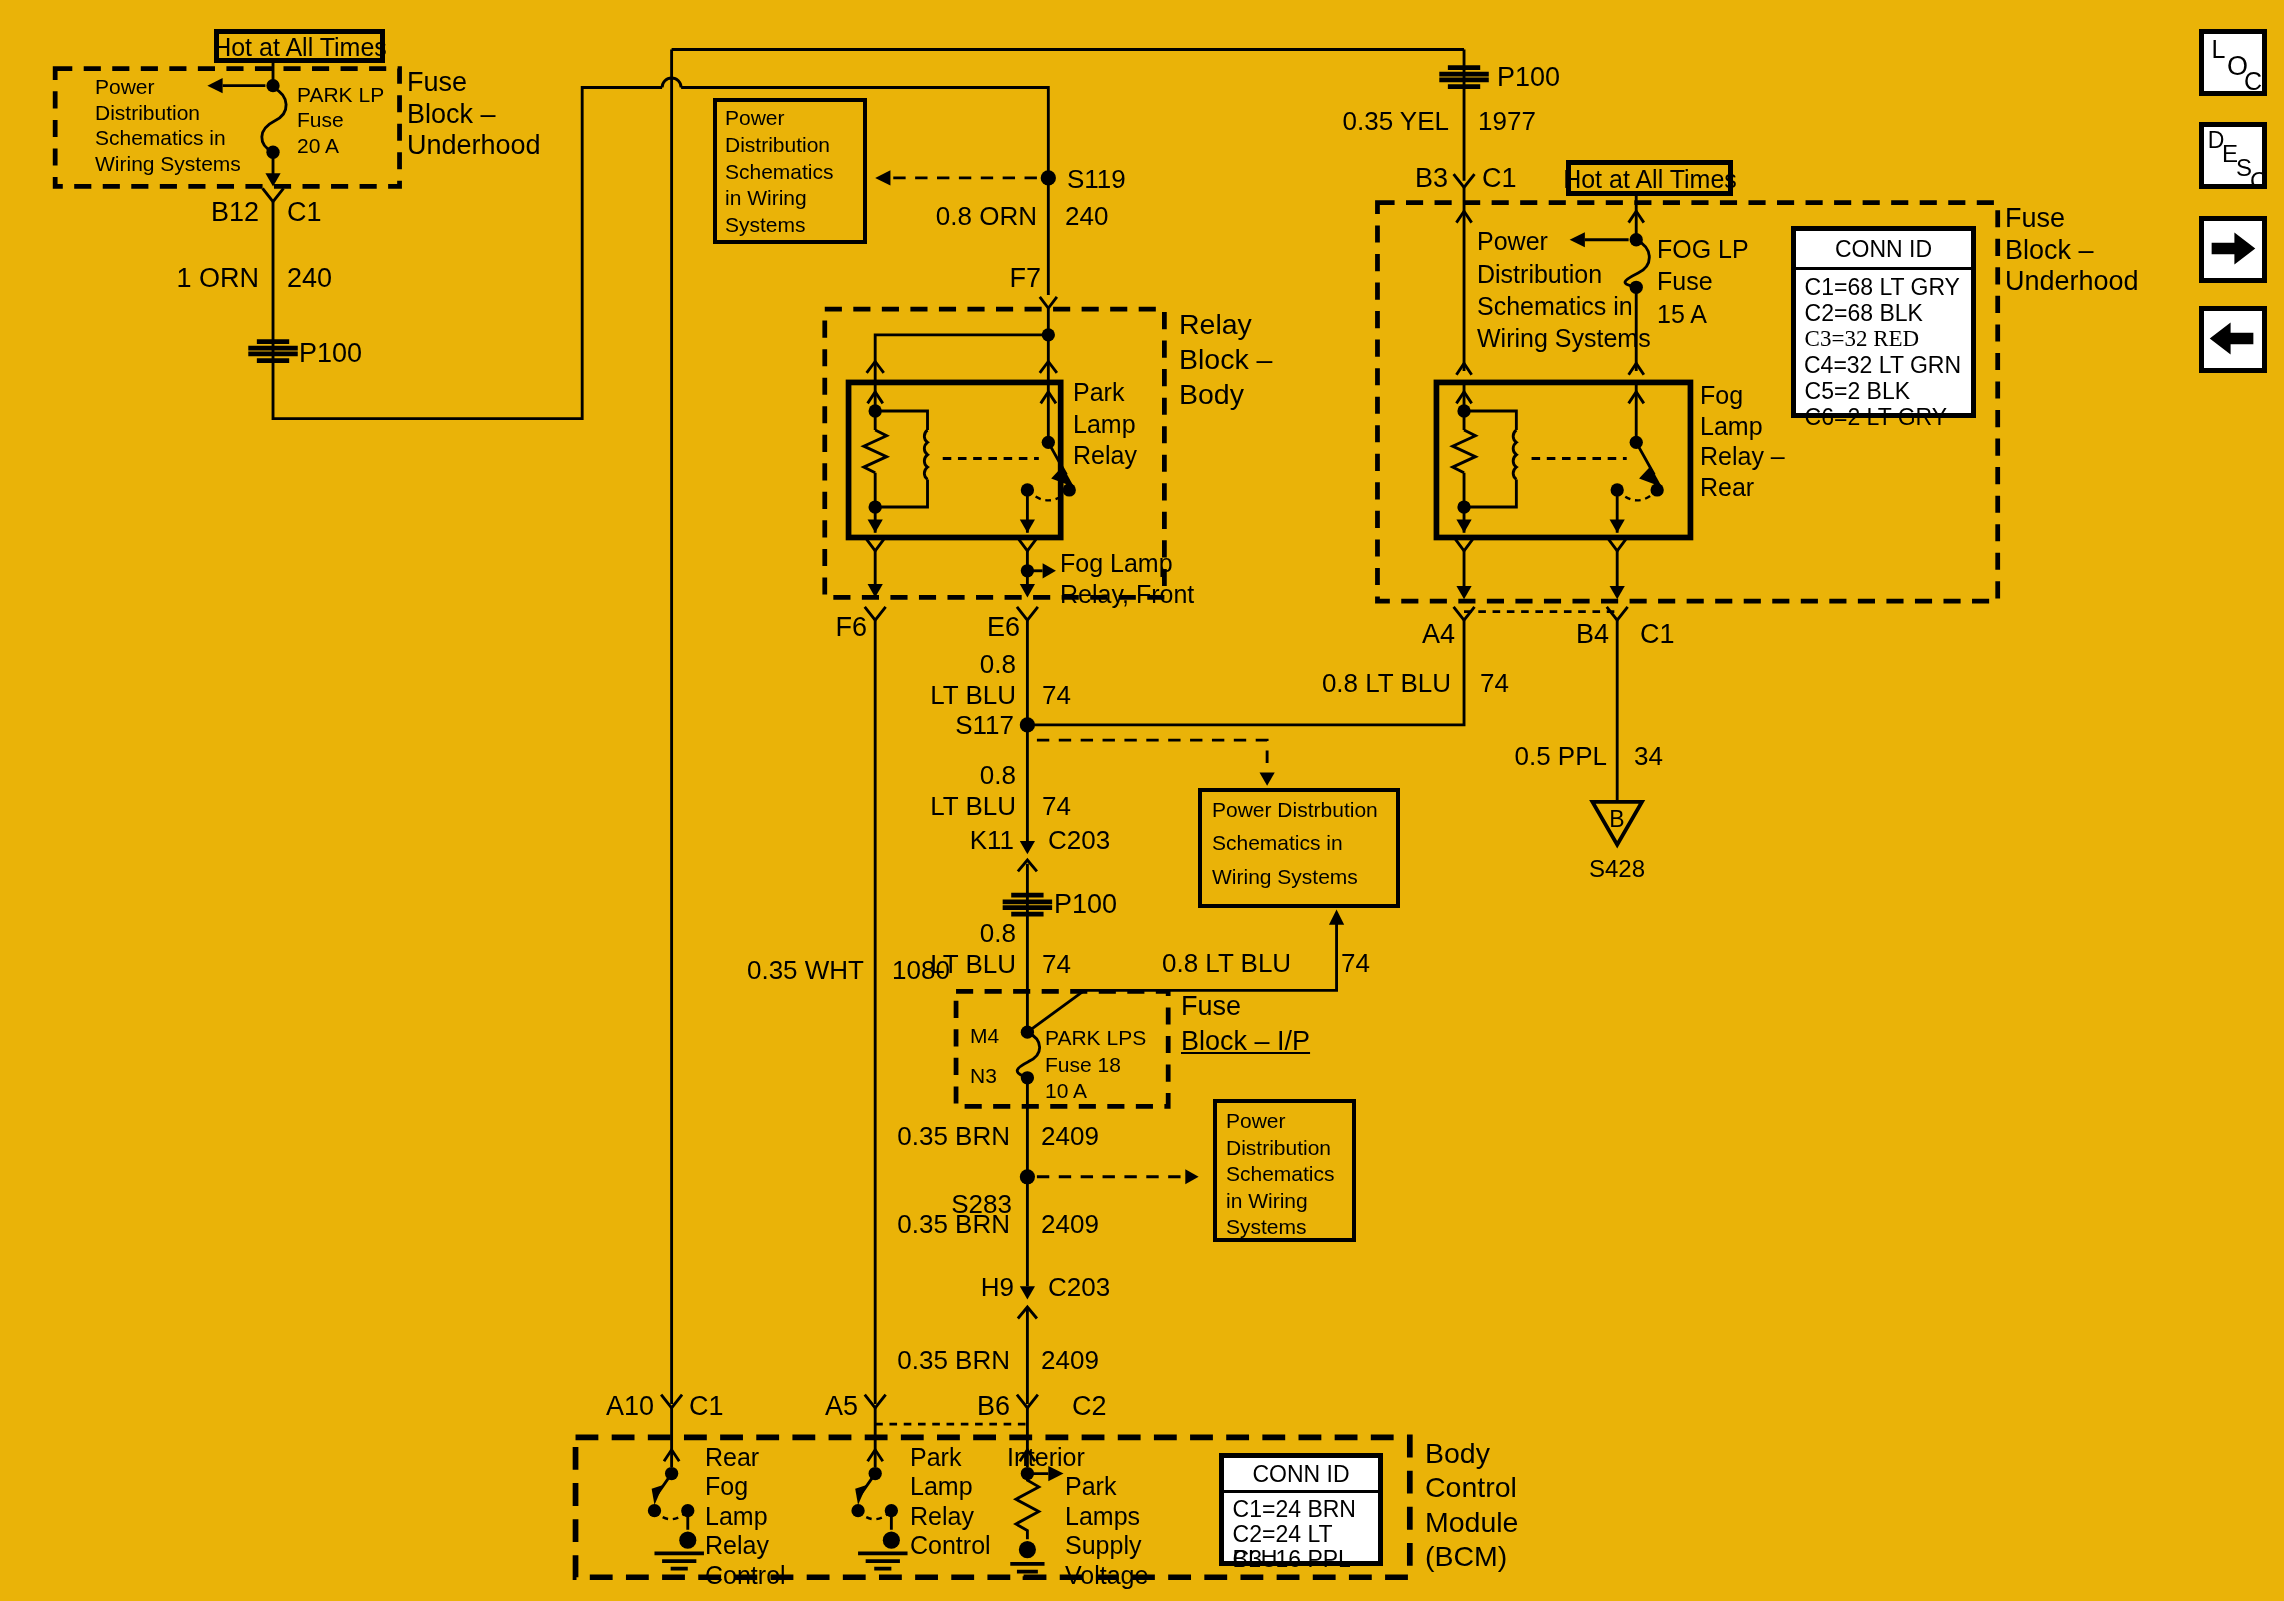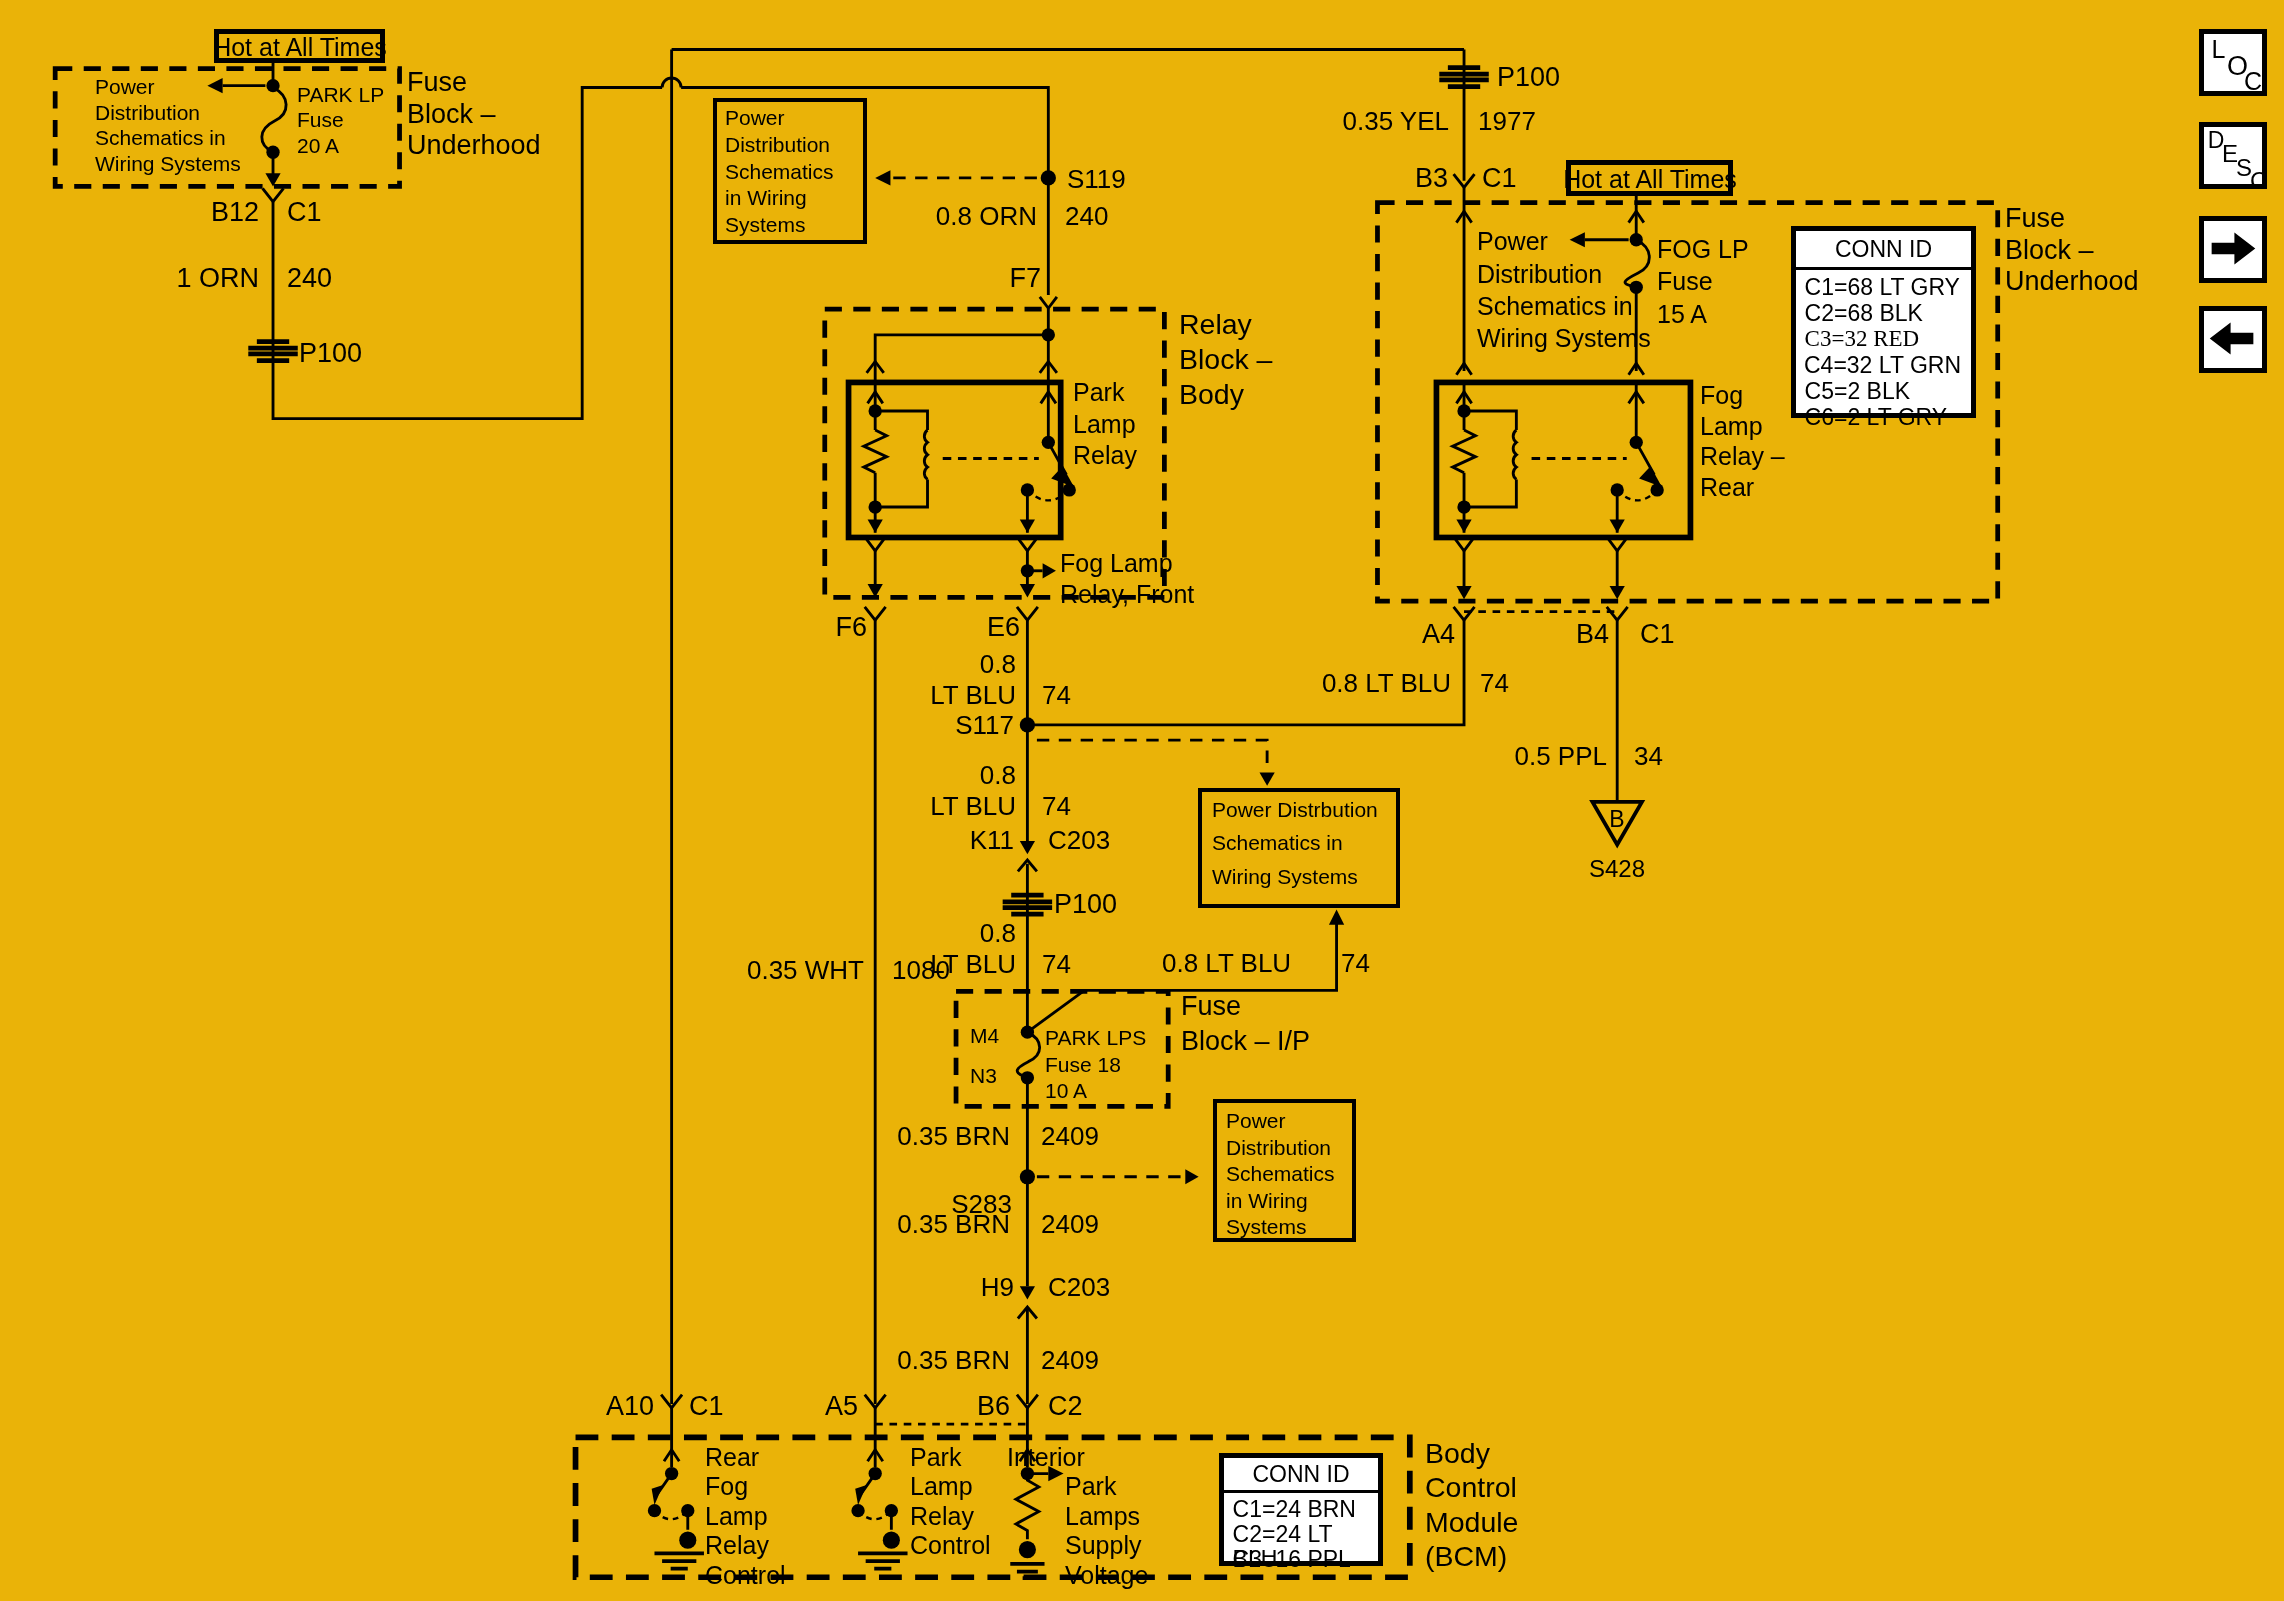--- a/index.html
+++ b/index.html
@@ -263,37 +263,37 @@
       <span class="lbl" style="left: 1341px; top: 949px; font-size: 26px;">74</span>
       <span class="lbl" style="left: 1212px; top: 799px; font-size: 21px;">Power Distrbution</span>
       <span class="lbl" style="left: 1212px; top: 832px; font-size: 21px;">Schematics in</span>
       <span class="lbl" style="left: 1212px; top: 866px; font-size: 21px;">Wiring Systems</span>
       <span class="lbl" style="left: 970px; top: 1025px; font-size: 21px;">M4</span>
       <span class="lbl" style="left: 970px; top: 1065px; font-size: 21px;">N3</span>
       <span class="lbl" style="left: 1045px; top: 1027px; font-size: 21px;">PARK LPS</span>
       <span class="lbl" style="left: 1045px; top: 1054px; font-size: 21px;">Fuse 18</span>
       <span class="lbl" style="left: 1045px; top: 1080px; font-size: 21px;">10 A</span>
       <span class="lbl" style="left: 1181px; top: 992px; font-size: 27px;">Fuse</span>
-      <span class="lbl" style="left: 1181px; top: 1027px; font-size: 27px;">Block – I/P</span>
+      <span class="lbl" style="left: 1181px; top: 1027px; font-size: 27px; text-decoration: underline;">Block – I/P</span>
       <span class="lbl r" style="left: 1010px; top: 1122px; font-size: 26px;">0.35 BRN</span>
       <span class="lbl" style="left: 1041px; top: 1122px; font-size: 26px;">2409</span>
       <span class="lbl r" style="left: 1012px; top: 1162px; font-size: 26px; margin-top: 28px;">S283</span>
       <span class="lbl" style="left: 1226px; top: 1110px; font-size: 21px;">Power</span>
       <span class="lbl" style="left: 1226px; top: 1137px; font-size: 21px;">Distribution</span>
       <span class="lbl" style="left: 1226px; top: 1163px; font-size: 21px;">Schematics</span>
       <span class="lbl" style="left: 1226px; top: 1190px; font-size: 21px;">in Wiring</span>
       <span class="lbl" style="left: 1226px; top: 1216px; font-size: 21px;">Systems</span>
       <span class="lbl r" style="left: 1010px; top: 1210px; font-size: 26px;">0.35 BRN</span>
       <span class="lbl" style="left: 1041px; top: 1210px; font-size: 26px;">2409</span>
       <span class="lbl r" style="left: 1014px; top: 1273px; font-size: 26px;">H9</span>
       <span class="lbl" style="left: 1048px; top: 1273px; font-size: 26px;">C203</span>
       <span class="lbl r" style="left: 1010px; top: 1346px; font-size: 26px;">0.35 BRN</span>
       <span class="lbl" style="left: 1041px; top: 1346px; font-size: 26px;">2409</span>
       <span class="lbl r" style="left: 1010px; top: 1392px; font-size: 27px;">B6</span>
-      <span class="lbl" style="left: 1048px; top: 1392px; font-size: 27px;">C2</span>
+      <span class="lbl" style="left: 1072px; top: 1392px; font-size: 27px;">C2</span>
       <span class="lbl r" style="left: 654px; top: 1392px; font-size: 27px;">A10</span>
       <span class="lbl" style="left: 689px; top: 1392px; font-size: 27px;">C1</span>
       <span class="lbl r" style="left: 858px; top: 1392px; font-size: 27px;">A5</span>
       <span class="lbl" style="left: 705px; top: 1444px; font-size: 25px;">Rear</span>
       <span class="lbl" style="left: 705px; top: 1473px; font-size: 25px;">Fog</span>
       <span class="lbl" style="left: 705px; top: 1503px; font-size: 25px;">Lamp</span>
       <span class="lbl" style="left: 705px; top: 1532px; font-size: 25px;">Relay</span>
       <span class="lbl" style="left: 705px; top: 1562px; font-size: 25px;">Control</span>
       <span class="lbl" style="left: 910px; top: 1444px; font-size: 25px;">Park</span>
       <span class="lbl" style="left: 910px; top: 1473px; font-size: 25px;">Lamp</span>

